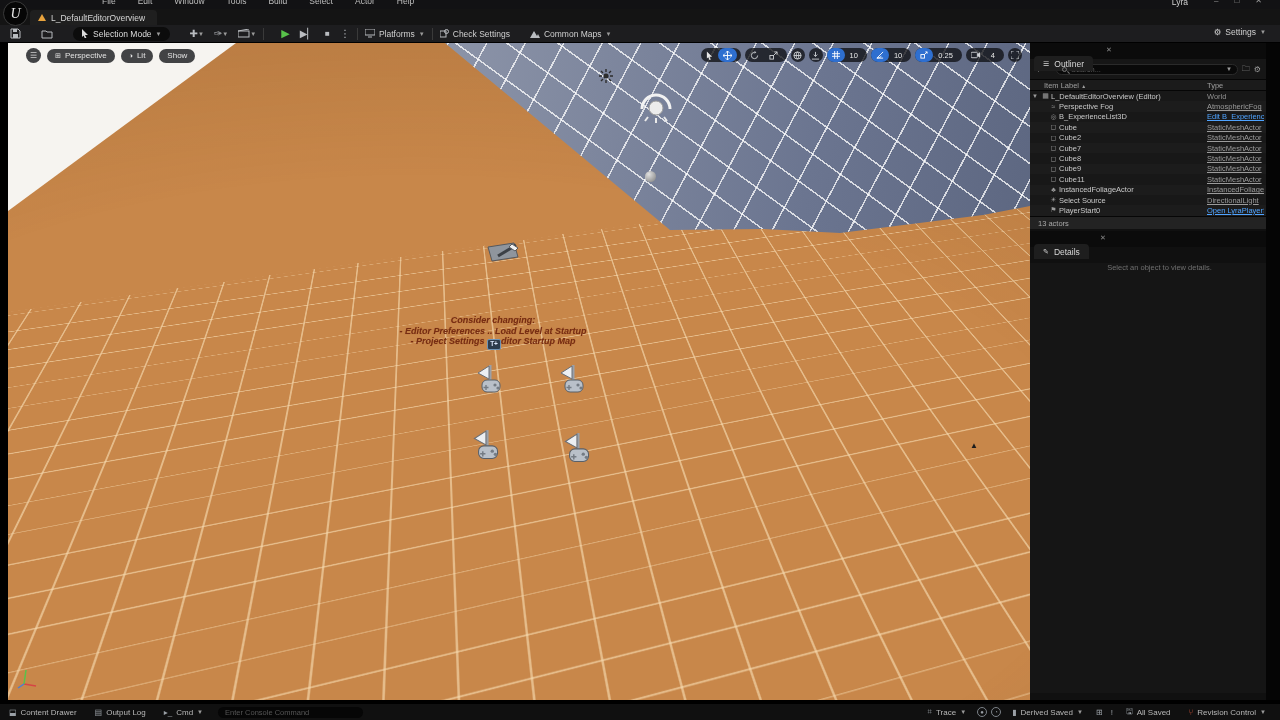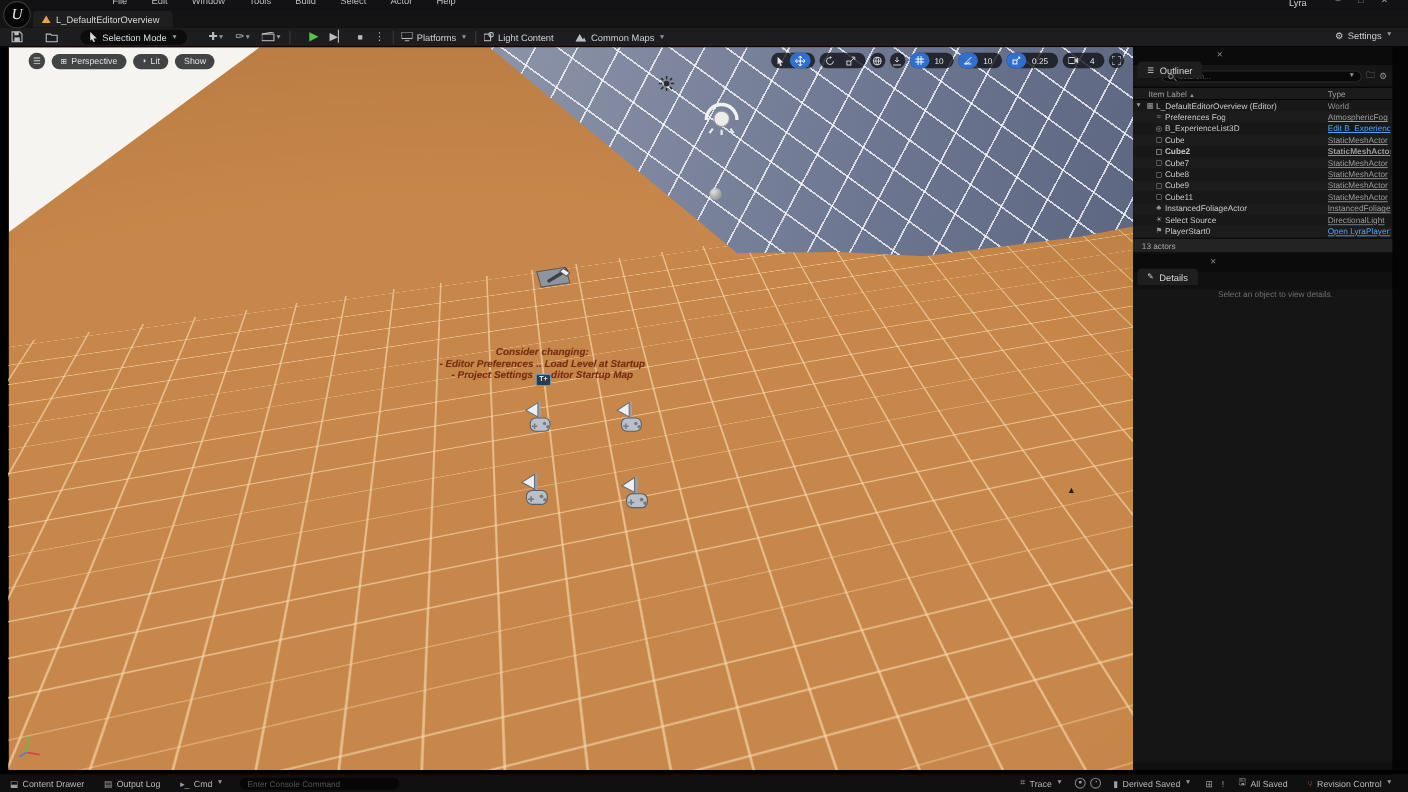--- a/index.html
+++ b/index.html
@@ -214,21 +214,21 @@
       </svg>
     <span>Platforms</span>
       <span class="chev">▼</span>
   </div>
   <div class="tb-sep"></div>
   <div class="tb-label">
     <svg width="9" height="9" viewBox="0 0 9 9">
         <rect x="0" y="2" width="6" height="6" fill="none" stroke="#b9bcc0"></rect>
         <circle cx="6.5" cy="2.5" r="2" fill="none" stroke="#b9bcc0"></circle>
       </svg>
-    <span>Light Content</span>
+    <span>Check Settings</span>
   </div>
   <div class="tb-gap"></div>
     <div class="tb-gap"></div>
   <div class="tb-label">
     <svg width="10" height="8" viewBox="0 0 10 8">
         <path d="M0 8L4 1l3 5 1-2 2 4z" fill="#b9bcc0"></path>
       </svg>
     <span>Common Maps</span>
       <span class="chev">▼</span>
   </div>
@@ -459,38 +459,38 @@
       <div class="orow" style="position: relative;">
         <span class="exp">▼</span>
         <span class="oico">▦</span>
         <span class="olabel">L_DefaultEditorOverview (Editor)</span>
         <span class="otype">World</span>
       </div>
       <div class="orow" style="position: relative;">
         <span class="exp"></span>
         <span style="width: 8px; flex: 0 0 auto;"></span>
         <span class="oico">≈</span>
-        <span class="olabel">Preferences Fog</span>
+        <span class="olabel">Perspective Fog</span>
         <span class="otype link">AtmosphericFog</span>
       </div>
       <div class="orow" style="position: relative;">
         <span class="exp"></span>
         <span style="width: 8px; flex: 0 0 auto;"></span>
         <span class="oico">◎</span>
         <span class="olabel">B_ExperienceList3D</span>
         <span class="otype bluelink">Edit B_ExperienceList3D</span>
       </div>
       <div class="orow" style="position: relative;">
         <span class="exp"></span>
         <span style="width: 8px; flex: 0 0 auto;"></span>
         <span class="oico">◻</span>
         <span class="olabel">Cube</span>
         <span class="otype link">StaticMeshActor</span>
       </div>
-      <div class="orow" style="position: relative; font-weight: bold;">
+      <div class="orow" style="position: relative;">
         <span class="exp"></span>
         <span style="width: 8px; flex: 0 0 auto;"></span>
         <span class="oico">◻</span>
         <span class="olabel">Cube2</span>
         <span class="otype link">StaticMeshActor</span>
       </div>
       <div class="orow" style="position: relative;">
         <span class="exp"></span>
         <span style="width: 8px; flex: 0 0 auto;"></span>
         <span class="oico">◻</span>

